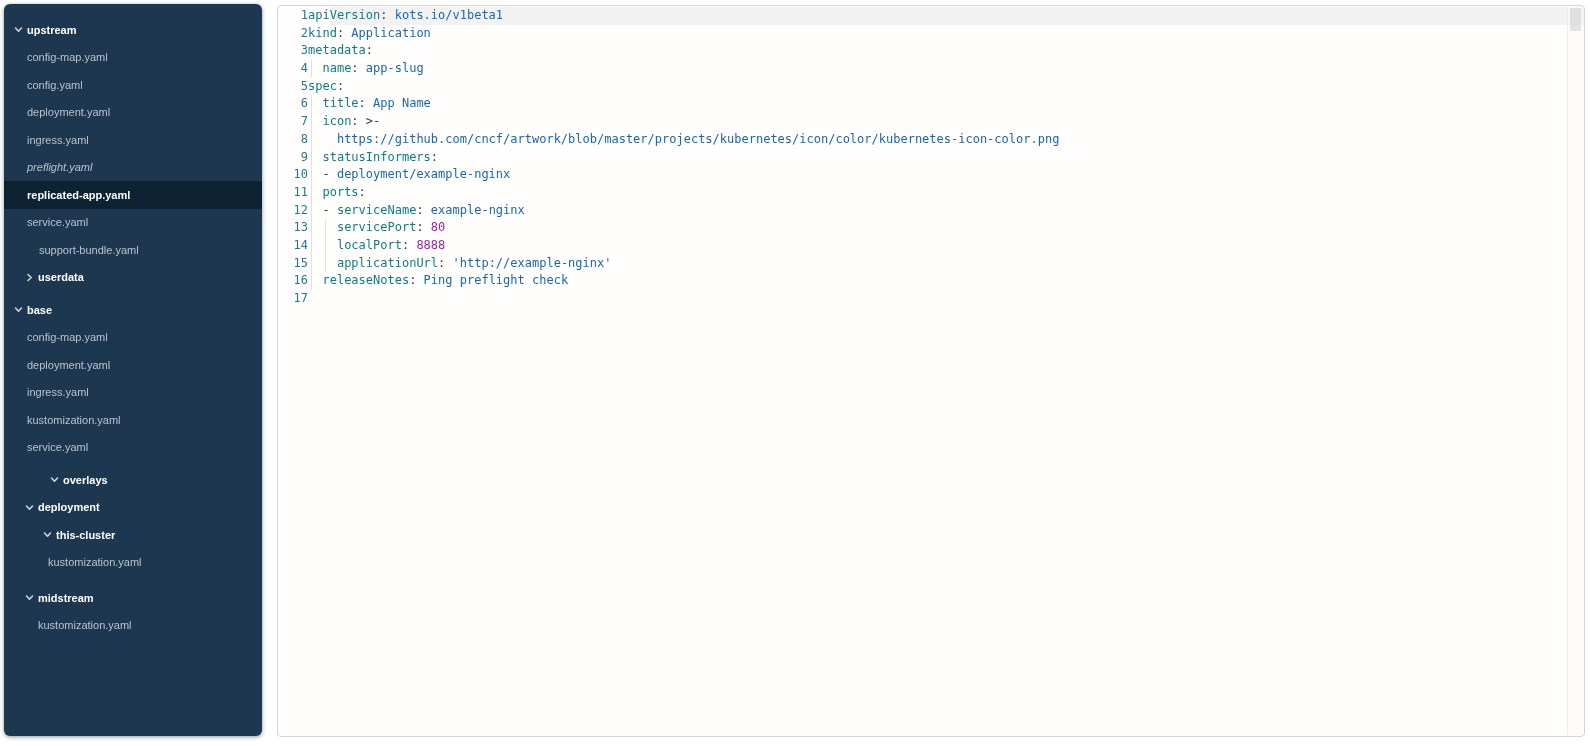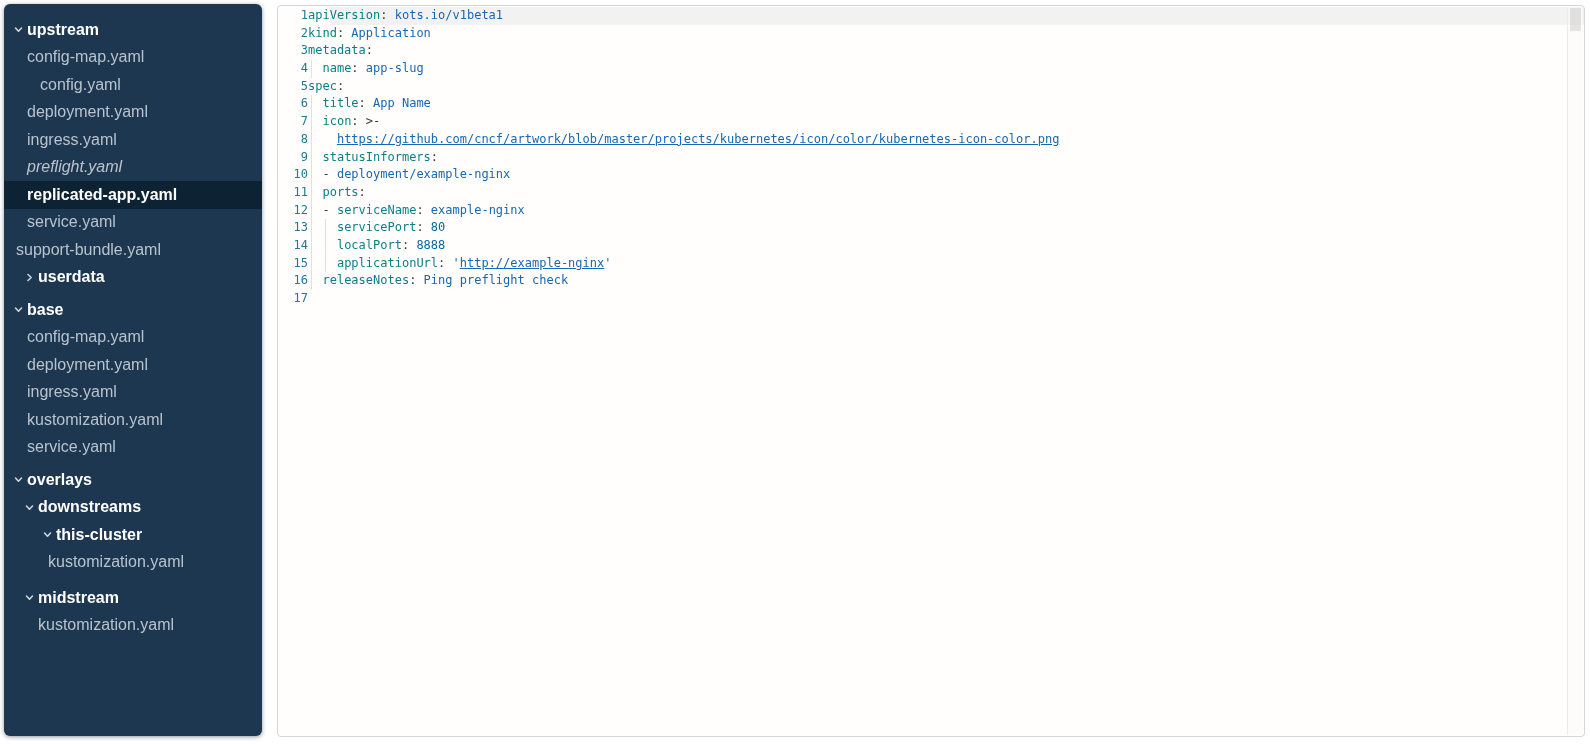--- a/index.html
+++ b/index.html
@@ -10,21 +10,21 @@
   }
   
   .sidebar{
     position:absolute;left:4px;top:4px;width:258px;height:732px;
     background:#1d3750;border-radius:6px;box-sizing:border-box;
     padding-top:12px;overflow:hidden;
     box-shadow:0 1px 4px rgba(10,25,40,.45);
   }
   .trow{
     height:27.5px;display:flex;align-items:center;
-    color:#b9c3cd;font-size:16px;cursor:pointer;white-space:nowrap;
+    color:#b9c3cd;font-size:11px;cursor:pointer;white-space:nowrap;
   }
   .trow .chev{flex:none;width:13px;display:inline-flex;align-items:center;}
   .trow.section .lbl,.trow.folder .lbl{color:#ffffff;font-weight:bold;}
   .trow.selected{background:#0d2232;}
   .trow.selected .lbl{color:#ffffff;font-weight:bold;}
   .gap{margin-top:5px;}
   .gap-lg{margin-top:8px;}
   
   .editor{
     position:absolute;left:277px;top:5px;width:1308px;height:732px;
@@ -43,22 +43,22 @@
     flex:none;width:30px;text-align:right;color:#237893;position:relative;z-index:1;
     user-select:none;
   }
   .code{
     flex:1;white-space:pre;position:relative;z-index:1;color:#333b47;
   }
   .g{position:absolute;top:0;bottom:0;width:1px;background:#e0e0e0;}
   .k{color:#0c7d87;}
   .pu{color:#333b47;}
   .s{color:#1767b3;}
-  .sl{color:#1767b3;text-decoration:underline;}
-  .n{color:#0369a1;}
+  .sl{color:#1767b3;}
+  .n{color:#a21caf;}
   .pl{color:#333b47;}
   
   .ruler{
     position:absolute;top:1px;bottom:1px;right:1px;width:15px;
     border-left:1px solid #ececec;background:rgba(250,250,250,.45);z-index:2;
   }
   .ruler .thumb{
     position:absolute;left:2px;right:2px;top:1px;height:23px;background:rgba(180,180,180,.35);
   }
 </style>
@@ -70,39 +70,39 @@
       <span class="chev">
         <svg width="9" height="9" viewBox="0 0 9 9">
           <path d="M1.5 3 L4.5 6.2 L7.5 3" fill="none" stroke="#cdd5dc" stroke-width="1.6" stroke-linecap="round" stroke-linejoin="round"></path>
         </svg>
       </span>
       <span class="lbl">upstream</span>
     </div>
     <div class="trow file" style="padding-left: 23px;">
       <span class="lbl">config-map.yaml</span>
     </div>
-    <div class="trow file" style="padding-left: 36px;">
+    <div class="trow file" style="padding-left: 23px;">
       <span class="lbl">config.yaml</span>
     </div>
     <div class="trow file" style="padding-left: 23px;">
       <span class="lbl">deployment.yaml</span>
     </div>
     <div class="trow file" style="padding-left: 23px;">
       <span class="lbl">ingress.yaml</span>
     </div>
     <div class="trow file" style="padding-left: 23px; font-style: italic;">
       <span class="lbl">preflight.yaml</span>
     </div>
     <div class="trow file selected" style="padding-left: 23px;">
       <span class="lbl">replicated-app.yaml</span>
     </div>
     <div class="trow file" style="padding-left: 23px;">
       <span class="lbl">service.yaml</span>
     </div>
-    <div class="trow file" style="padding-left: 12px;">
+    <div class="trow file" style="padding-left: 35px;">
       <span class="lbl">support-bundle.yaml</span>
     </div>
     <div class="trow folder" style="padding-left: 21px;">
       <span class="chev">
         <svg width="9" height="9" viewBox="0 0 9 9">
           <path d="M3 1.5 L6.2 4.5 L3 7.5" fill="none" stroke="#cdd5dc" stroke-width="1.6" stroke-linecap="round" stroke-linejoin="round"></path>
         </svg>
       </span>
       <span class="lbl">userdata</span>
     </div>
@@ -122,35 +122,35 @@
     </div>
     <div class="trow file" style="padding-left: 23px;">
       <span class="lbl">ingress.yaml</span>
     </div>
     <div class="trow file" style="padding-left: 23px;">
       <span class="lbl">kustomization.yaml</span>
     </div>
     <div class="trow file" style="padding-left: 23px;">
       <span class="lbl">service.yaml</span>
     </div>
-    <div class="trow section gap" style="padding-left: 10px;">
+    <div class="trow section gap" style="padding-left: 10px; margin-left: 36px;">
       <span class="chev">
         <svg width="9" height="9" viewBox="0 0 9 9">
           <path d="M1.5 3 L4.5 6.2 L7.5 3" fill="none" stroke="#cdd5dc" stroke-width="1.6" stroke-linecap="round" stroke-linejoin="round"></path>
         </svg>
       </span>
       <span class="lbl">overlays</span>
     </div>
     <div class="trow folder" style="padding-left: 21px;">
       <span class="chev">
         <svg width="9" height="9" viewBox="0 0 9 9">
           <path d="M1.5 3 L4.5 6.2 L7.5 3" fill="none" stroke="#cdd5dc" stroke-width="1.6" stroke-linecap="round" stroke-linejoin="round"></path>
         </svg>
       </span>
-      <span class="lbl">downstreams</span>
+      <span class="lbl">deployment</span>
     </div>
     <div class="trow folder" style="padding-left: 39px;">
       <span class="chev">
         <svg width="9" height="9" viewBox="0 0 9 9">
           <path d="M1.5 3 L4.5 6.2 L7.5 3" fill="none" stroke="#cdd5dc" stroke-width="1.6" stroke-linecap="round" stroke-linejoin="round"></path>
         </svg>
       </span>
       <span class="lbl">this-cluster</span>
     </div>
     <div class="trow file" style="padding-left: 44px;">

